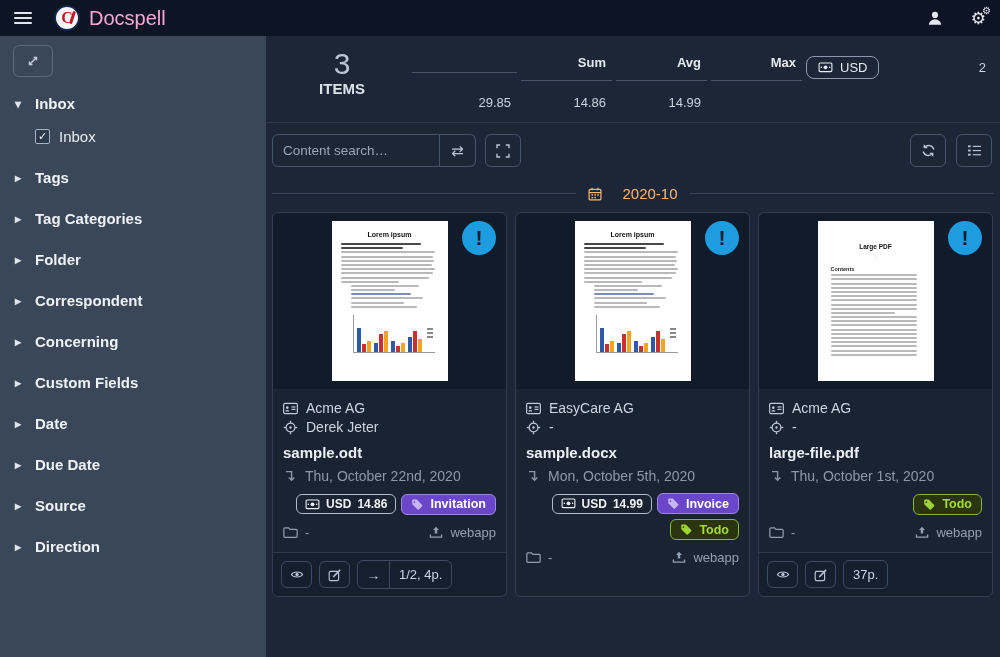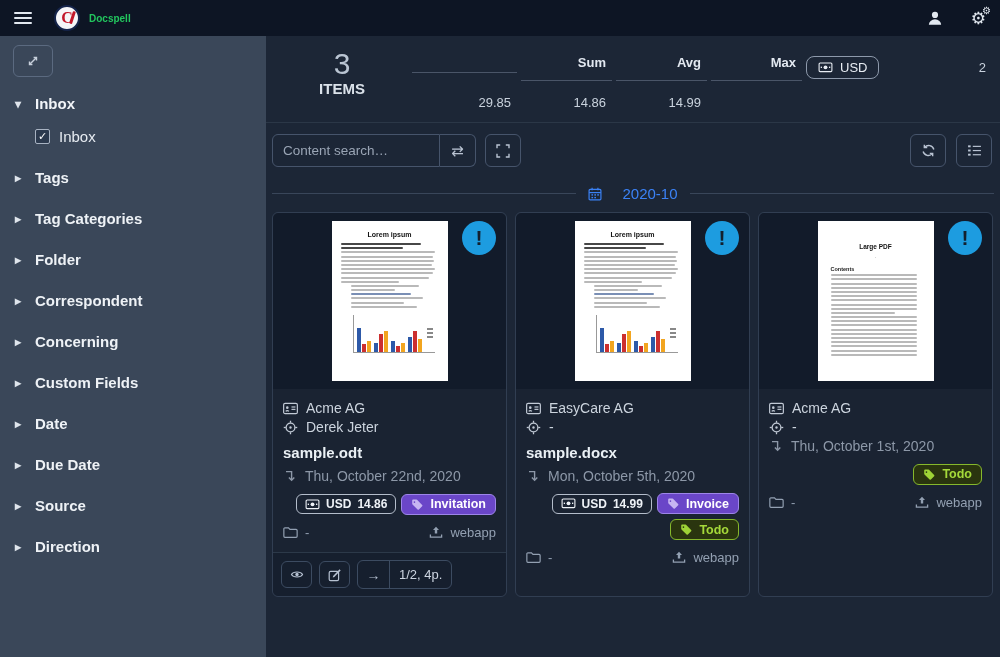--- a/index.html
+++ b/index.html
@@ -7,21 +7,21 @@
   body { font-family:"Liberation Sans", sans-serif; background:#1c2636; color:#dde3ec; }
 
   
   .navbar { height:36px; background:#0d1524; display:flex; align-items:center; padding:0 14px; }
   .hamburger { width:18px; cursor:pointer; margin-right:22px; }
   .hamburger div { height:2px; background:#e2e8f0; margin:3px 0; border-radius:1px; }
   .logo { width:26px; height:26px; border-radius:50%; background:#f5f6f8; border:2px solid #15244a;
           display:flex; align-items:center; justify-content:center; position:relative; margin-right:9px; }
   .logo .c { color:#c2172a; font-weight:bold; font-size:16px; font-family:"Liberation Serif", serif; }
   .logo .slash { position:absolute; right:5px; top:4px; width:2.5px; height:13px; background:#c2172a; transform:rotate(18deg); border-radius:1px;}
-  .nav-title { font-size:10px; font-weight:bold; color:#22c55e; }
+  .nav-title { font-size:20px; font-weight:normal; color:#f9a8d4; }
   .nav-right { margin-left:auto; display:flex; align-items:center; gap:28px; color:#e2e8f0; }
   .nav-icon { cursor:pointer; display:flex; align-items:center; }
   .gears { position:relative; font-size:17px; line-height:1; }
   .gears .small { position:absolute; font-size:10px; right:-5px; top:-4px; }
 
   
   .app { display:flex; height:621px; }
 
   
   .sidebar { width:266px; background:#3a4759; padding:9px 13px; flex-shrink:0; }
@@ -59,21 +59,21 @@
   .search-input::placeholder { color:#9aa5b5; }
   .btn { height:33px; min-width:36px; border:1px solid #46546b; border-radius:6px; background:transparent;
          color:#b9c3d2; display:flex; align-items:center; justify-content:center; cursor:pointer; font-size:15px; }
   .attach { border-left:none; border-radius:0 6px 6px 0; }
   .gap8 { margin-left:9px; }
   .toolbar-right { margin-left:auto; display:flex; gap:10px; }
 
   
   .group-divider { display:flex; align-items:center; padding:8px 6px 10px; }
   .gline { flex:1; height:1px; background:#39465a; }
-  .glabel { display:flex; align-items:center; gap:20px; padding:0 12px; font-size:15px; color:#3b82f6; }
+  .glabel { display:flex; align-items:center; gap:20px; padding:0 12px; font-size:15px; color:#fdba74; }
 
   
   .cards { display:flex; gap:8px; padding:0 6px; }
   .card { width:235px; background:#1a2332; border:1px solid #313e52; border-radius:6px; display:flex; flex-direction:column; cursor:pointer; }
   .preview { height:176px; background:#121b2a; border-radius:6px 6px 0 0; position:relative; overflow:hidden; }
   .alert-badge { position:absolute; top:8px; right:10px; width:34px; height:34px; border-radius:50%;
                  background:#1d9ce0; display:flex; align-items:center; justify-content:center;
                  color:#13202f; font-weight:900; font-size:21px; }
   .page { width:116px; height:160px; background:#ffffff; margin:8px auto 0; padding:10px 9px; overflow:hidden; }
   .pg-title { font-size:7px; font-weight:bold; color:#111; text-align:center; margin-bottom:5px; font-family:"Liberation Sans",sans-serif; }
@@ -613,20 +613,21 @@
         <svg width="15" height="15" viewBox="0 0 14 14" fill="none" stroke="currentColor" stroke-width="1.2">
           <circle cx="7" cy="7" r="4.1"></circle>
                 <path d="M7 0.7 V2.6"></path>
                 <path d="M7 11.4 V13.3"></path>
                 <path d="M0.7 7 H2.6"></path>
                 <path d="M11.4 7 H13.3"></path>
                 <circle cx="7" cy="7" r="1.1" fill="currentColor" stroke="none"></circle>
         </svg>
         <span class="f-concerning">-</span>
       </div>
+      <div class="filename f-filename">large-file.pdf</div>
       <div class="date-row">
         <svg width="14" height="14" viewBox="0 0 14 14" fill="none" stroke="currentColor" stroke-width="1.4">
           <path d="M3 2.6 H8.6 V10.6"></path>
                 <path d="M5.9 8.4 L8.6 11.2 L11.3 8.4"></path>
         </svg>
         <span class="f-date">Thu, October 1st, 2020</span>
       </div>
       <div class="badges-row f-badges">
               <span class="tag-badge tag-green">
                 <svg width="13" height="13" viewBox="0 0 14 14">
@@ -645,16 +646,34 @@
         </span>
         <span class="fr-right">
           <svg width="14" height="13" viewBox="0 0 14 13">
             <path d="M7 0.8 L10 4.1 H8.2 V7.6 H5.8 V4.1 H4 z" fill="currentColor"></path>
             <path d="M1.4 8.6 V11.2 H12.6 V8.6" fill="none" stroke="currentColor" stroke-width="1.3"></path>
           </svg>
           <span class="f-source">webapp</span>
         </span>
       </div>
     </div>
+    <div class="card-footer">
+      <button class="fbtn">
+        <svg width="16" height="13" viewBox="0 0 14 14">
+          <path d="M1 7 C3 3.4 11 3.4 13 7 C11 10.6 3 10.6 1 7 z" fill="none" stroke="currentColor" stroke-width="1.2"></path>
+                <circle cx="7" cy="7" r="1.8" fill="currentColor"></circle>
+        </svg>
+      </button>
+      <button class="fbtn">
+        <svg width="14" height="14" viewBox="0 0 14 14">
+          <rect x="1.2" y="3.4" width="9.4" height="9.2" rx="1.4" fill="none" stroke="currentColor" stroke-width="1.2"></rect>
+          <path d="M6.3 9.1 L12.7 2.4 L11.5 1.2 L5.1 7.9 L4.8 9.5 z" fill="currentColor"></path>
+        </svg>
+      </button>
+
+      <span class="pages-box f-pagesbox">
+        <span class="pages-label f-pages-b">37p.</span>
+      </span>
+    </div>
   </div>
 </div>
   </div>
 </div>
 
 </body></html>

